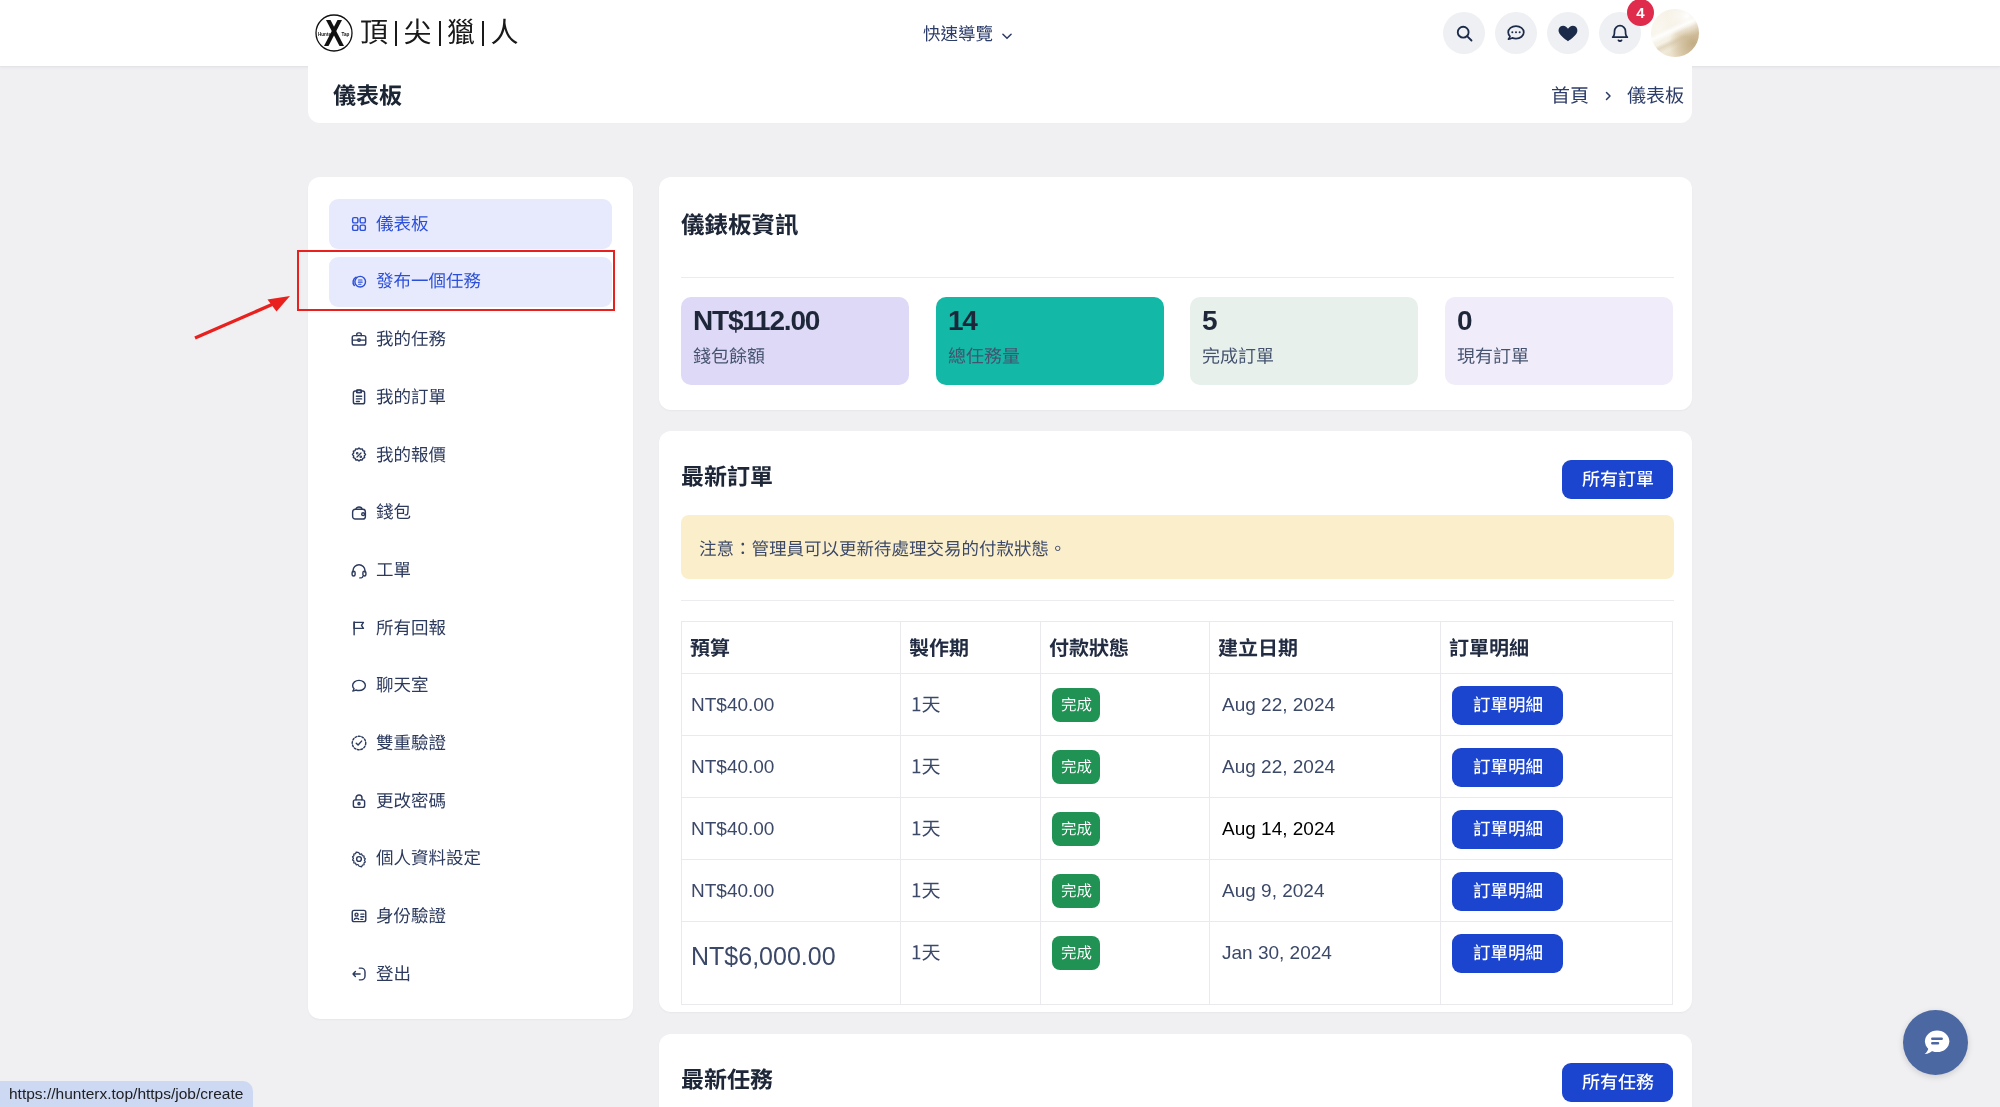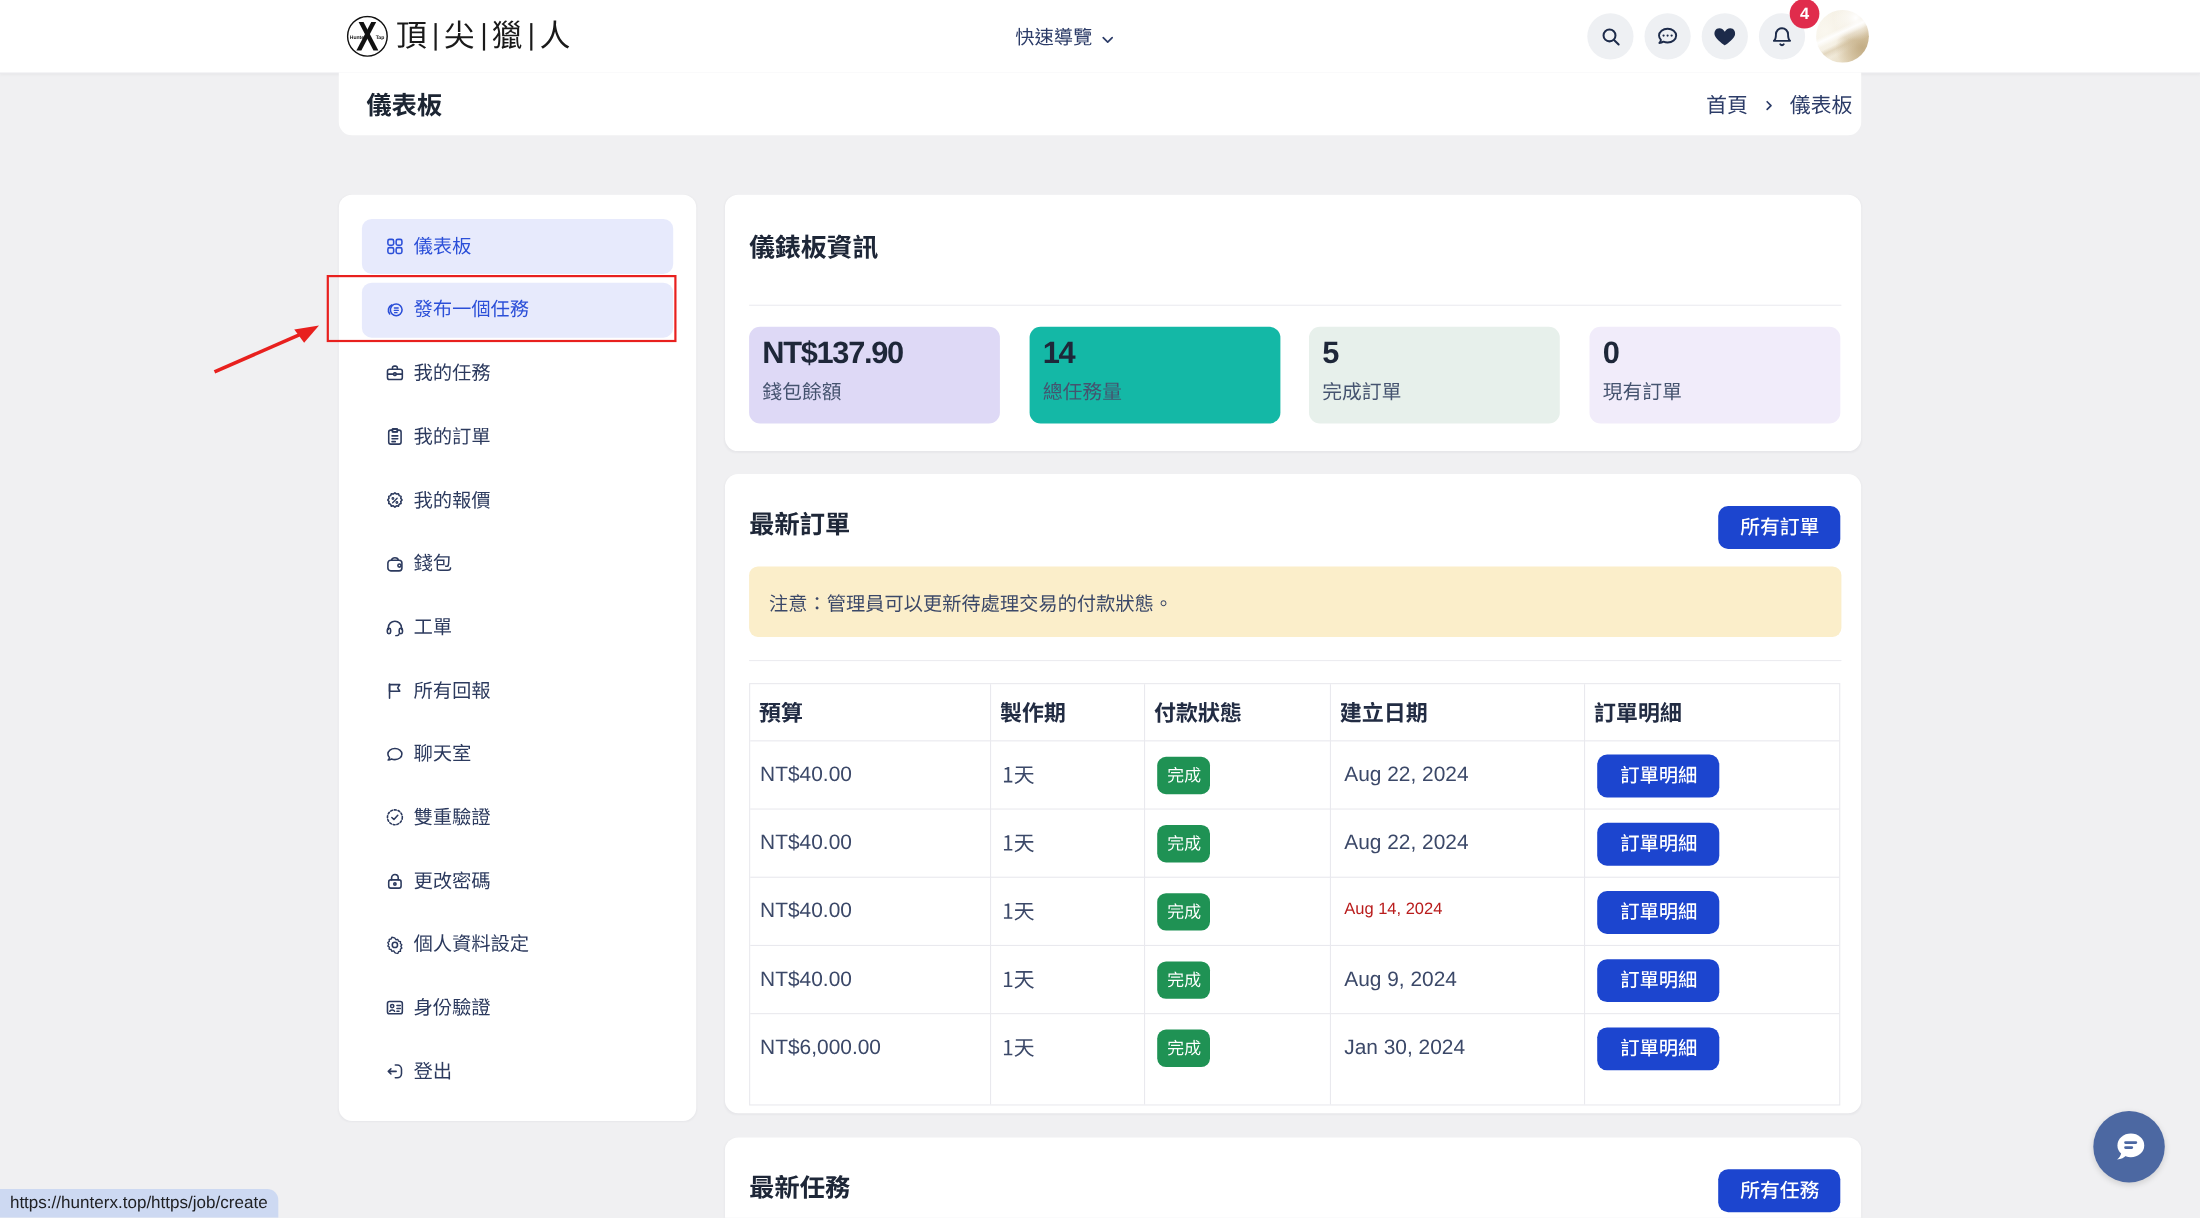--- a/index.html
+++ b/index.html
@@ -288,21 +288,21 @@
 <path d="M107 8 L84.5 11.5 L93.5 23.5 Z" fill="#e8201e"></path>
 </svg>
 <div class="card" style="left:659px;top:177px;width:1033px;height:233px"></div>
 <div class="abs" style="left:681px;top:213px">
     <svg width="117.5" height="24.9" viewBox="0 0 117.5 24.9">
       <path fill="#1e2738" transform="translate(0,20.2) scale(0.02350,-0.02350)" d="M738 852C727 824 708 785 689 756H562C548 784 522 823 497 851L402 818C416 800 431 777 443 756H317V678H563V640H350V565H563V525H289V442H964V525H679V565H902V640H679V678H935V756H806L855 820ZM766 380C804 354 850 314 872 286H763C759 328 756 374 756 421H652C653 374 656 329 661 286H529V343C565 349 599 356 629 364L570 433C501 413 383 398 283 391C293 371 303 340 306 321C344 323 384 326 425 330V286H280V205H425V153L273 140L281 53L425 68V13C425 2 421 -1 409 -2C398 -3 359 -3 325 -1C338 -25 350 -62 355 -87C414 -87 457 -86 489 -73C520 -59 529 -37 529 10V79L637 91L635 174L529 164V205H672C681 155 692 110 706 71C662 42 613 18 564 -1C583 -18 616 -58 629 -77C668 -59 708 -37 746 -12C779 -62 821 -91 873 -91C938 -91 967 -67 981 30C957 39 926 56 906 76C902 25 896 7 880 7C861 7 843 22 827 48C871 84 909 125 939 169L848 200C832 177 813 156 791 136C785 157 780 180 775 205H972V286H877L948 339C924 367 874 405 835 430ZM230 847C181 709 99 570 13 483C31 454 62 392 73 365C93 386 112 409 131 435V-89H243V610C279 676 311 746 336 814Z M1048 266C1064 210 1081 136 1085 89L1164 111C1158 159 1141 231 1122 286ZM1313 301C1306 250 1290 178 1276 131L1341 113L1274 98V320H1390V424H1274V496H1346V597H1156C1185 629 1213 664 1238 701C1286 660 1336 613 1366 579L1430 657V654H1628V606H1450V513H1628V460H1415V359H1575C1523 301 1452 253 1377 219L1396 280ZM1213 853C1169 765 1092 679 1017 624C1033 597 1058 536 1065 511L1101 542V496H1170V424H1047V320H1170V75L1034 48L1063 -68C1161 -42 1287 -8 1405 25L1393 124L1343 113C1353 138 1363 171 1373 205C1394 181 1424 142 1435 121C1465 137 1496 155 1525 176V92C1525 39 1491 1 1469 -17C1486 -33 1516 -71 1525 -92C1544 -76 1578 -61 1753 12C1748 38 1744 85 1745 117L1629 73V263C1649 283 1668 304 1686 327C1722 148 1784 6 1904 -73C1920 -44 1954 0 1979 20C1921 53 1876 106 1843 171C1881 200 1923 236 1962 269L1886 351C1865 324 1835 293 1805 264C1795 294 1787 326 1780 359H1957V460H1745V513H1914V606H1745V654H1933V751H1745V848H1628V751H1430V664C1398 698 1344 745 1291 785L1308 819Z M2446 791V506C2446 349 2436 132 2323 -17C2350 -30 2399 -68 2419 -89C2509 28 2543 196 2556 346C2583 265 2616 191 2657 127C2610 74 2556 32 2495 4C2520 -17 2551 -62 2567 -90C2627 -57 2682 -16 2729 33C2777 -19 2833 -62 2899 -94C2917 -63 2953 -16 2980 7C2912 35 2853 76 2804 127C2872 229 2919 358 2944 518L2870 541L2850 537H2562V680H2951V791ZM2638 428H2811C2792 353 2764 285 2728 225C2690 286 2660 354 2638 428ZM2177 850V643H2045V532H2166C2137 412 2081 275 2019 195C2038 166 2065 118 2076 84C2114 137 2148 212 2177 295V-89H2290V334C2315 288 2341 240 2355 207L2422 300C2404 328 2319 445 2290 478V532H2402V643H2290V850Z M3287 305H3722V263H3287ZM3287 195H3722V151H3287ZM3287 416H3722V373H3287ZM3062 800V712H3319V800ZM3579 31C3678 -6 3781 -55 3839 -88L3947 -24C3886 5 3789 46 3697 80H3843V487H3171V80H3318C3247 46 3139 14 3042 -4C3068 -24 3110 -68 3131 -92C3233 -63 3362 -13 3444 40L3355 80H3641ZM3040 646V554H3305C3322 533 3338 507 3346 489C3515 508 3598 547 3637 591C3700 536 3788 503 3900 489C3914 519 3942 563 3966 585C3830 592 3724 619 3670 671V681V702H3780C3769 681 3757 660 3746 644L3839 610C3870 650 3905 712 3931 768L3849 794L3831 789H3547L3563 832L3459 856C3436 787 3394 720 3341 677C3366 663 3410 634 3430 616C3455 639 3479 669 3501 702H3560V687C3560 650 3535 605 3343 584V646Z M4078 544V454H4370V544ZM4078 409V318H4373V409ZM4139 810C4159 772 4184 721 4197 684H4038V589H4406V684H4230L4291 720C4277 757 4249 812 4223 854ZM4079 270V-76H4171V-34H4373V270ZM4171 175H4278V62H4171ZM4419 798V684H4518V419H4406V307H4518V-89H4630V307H4727V419H4630V684H4752C4751 310 4752 -38 4848 -78C4909 -104 4961 -73 4976 74C4959 92 4930 139 4914 171C4910 106 4905 41 4900 42C4863 55 4862 468 4872 798Z"></path>
     </svg>
   </div>
 <div class="abs" style="left:681px;top:277px;width:993px;height:1px;background:#ececf0"></div>
 <div class="abs" style="left:681px;top:297px;width:228px;height:88px;background:#ded9f6;border-radius:10px">
-    <div style="position:absolute;left:12px;top:8px;font-size:28px;font-weight:bold;color:#1e2739;letter-spacing:-1.2px">NT$137.90</div>
+    <div style="position:absolute;left:12px;top:8px;font-size:28px;font-weight:bold;color:#1e2739;letter-spacing:-1.2px">NT$112.00</div>
     <div style="position:absolute;left:12px;top:50px">
       <svg width="72.0" height="19.1" viewBox="0 0 72.0 19.1">
         <path fill="#45536f" transform="translate(0,15.5) scale(0.01800,-0.01800)" d="M76 279C93 220 109 143 112 92L164 108C158 157 143 234 124 292ZM340 304C331 250 311 170 295 120L340 104C356 151 378 225 395 286ZM710 796C756 777 813 747 842 725L879 772C849 793 791 821 746 837ZM699 354C750 337 815 309 849 288L885 336C850 356 784 382 734 397ZM234 846C188 748 108 655 31 596C41 578 58 537 62 521C78 534 95 549 111 566V521H208V411H57V346H208V55L46 22L62 -46C156 -24 286 6 408 36L404 96L268 67V346H405V411H268V521H373V585H130C168 626 205 673 237 723C297 679 360 627 398 586L433 647C393 686 332 736 270 777L292 820ZM826 641C800 609 765 581 725 557C709 581 694 609 682 641L951 663L945 724L662 701C651 743 644 790 641 839H574C577 788 585 741 596 696L458 685L463 623L614 635C629 594 646 557 667 525C596 492 514 466 433 447C447 434 469 406 477 392C553 413 632 441 702 477C750 423 806 392 866 392C925 392 948 419 959 518C942 523 920 533 906 545C901 479 894 455 869 455C833 455 795 474 761 510C812 541 856 578 890 619ZM826 202C798 163 760 129 716 99C697 128 680 163 665 201L960 227L955 288L646 261C635 305 627 353 624 404H556C559 352 567 302 579 255L449 244L454 182L597 195C614 146 635 103 659 65C587 26 504 -4 421 -25C435 -39 457 -67 465 -81C544 -56 623 -24 695 16C747 -44 808 -80 871 -80C933 -80 957 -50 968 60C951 66 929 75 914 89C910 12 901 -17 875 -17C834 -17 791 7 752 51C807 88 855 131 890 180Z M1303 845C1244 708 1145 579 1035 498C1053 485 1084 457 1097 443C1158 493 1218 559 1271 634H1796C1788 355 1777 254 1758 230C1749 218 1740 216 1724 217C1707 216 1667 217 1623 220C1634 201 1642 171 1644 149C1690 146 1734 146 1760 149C1787 152 1807 160 1824 183C1852 219 1862 336 1873 670C1874 680 1874 705 1874 705H1317C1340 743 1360 783 1378 823ZM1269 463H1532V300H1269ZM1195 530V81C1195 -32 1242 -59 1400 -59C1435 -59 1741 -59 1780 -59C1916 -59 1945 -21 1961 111C1939 115 1907 127 1888 139C1878 34 1864 12 1778 12C1712 12 1447 12 1395 12C1288 12 1269 26 1269 81V233H1605V530Z M2515 244C2487 173 2447 92 2409 37C2424 28 2452 10 2464 0C2501 59 2546 148 2578 225ZM2790 225C2829 154 2878 57 2900 1L2961 31C2937 86 2887 180 2846 249ZM2436 364V297H2655V1C2655 -12 2651 -16 2639 -16C2626 -16 2586 -17 2543 -15C2552 -33 2563 -61 2566 -79C2627 -79 2667 -78 2691 -68C2717 -57 2725 -39 2725 0V297H2950V364H2725V483H2881V549H2500V483H2655V364ZM2687 846C2628 744 2518 650 2406 597C2422 583 2441 560 2451 543C2537 589 2620 655 2684 733C2756 650 2834 590 2921 537C2932 558 2952 582 2970 599C2879 645 2793 701 2722 783L2745 820ZM2319 344V257H2168V344ZM2319 400H2168V480H2319ZM2083 -79C2101 -65 2129 -51 2330 32C2344 1 2358 -28 2366 -50L2425 -20C2404 30 2358 116 2321 180L2265 156L2304 84L2168 31V199H2385V537H2099V44C2099 8 2073 -5 2057 -12C2067 -29 2079 -61 2083 -79ZM2240 848C2194 763 2112 684 2032 634C2044 617 2062 580 2067 565C2102 589 2136 617 2169 649V598H2339V652H2172C2199 679 2225 709 2248 739C2300 707 2359 666 2391 640L2426 699C2394 724 2335 761 2285 792L2304 825Z M3615 415H3850V322H3615ZM3615 265H3850V169H3615ZM3615 567H3850V475H3615ZM3654 92C3609 51 3526 1 3463 -29C3474 -45 3489 -69 3497 -85C3563 -53 3646 -2 3705 45ZM3756 48C3812 11 3884 -45 3919 -83L3963 -30C3925 7 3852 61 3796 96ZM3215 817 3245 744H3062V575H3119V682H3425V575H3485V744H3317C3305 773 3288 810 3274 840ZM3152 413 3227 367C3169 319 3102 282 3033 257C3046 244 3065 213 3072 195C3089 202 3106 210 3123 218V-76H3188V-44H3368V-75H3436V227L3442 223L3487 278C3449 305 3391 341 3332 378C3375 428 3412 487 3438 554L3400 582L3388 579H3242C3251 598 3259 618 3266 637L3205 648C3182 579 3133 502 3055 446C3068 436 3086 412 3095 396C3142 432 3179 475 3208 520H3354C3333 480 3307 444 3276 412L3195 459ZM3188 17V168H3368V17ZM3144 229C3193 256 3241 290 3285 330C3342 293 3397 257 3434 229ZM3547 629V108H3922V629H3741L3768 727H3954V792H3516V727H3697C3692 695 3685 659 3678 629Z"></path>
       </svg>
     </div>
   </div>
 <div class="abs" style="left:936px;top:297px;width:228px;height:88px;background:#14b8a6;border-radius:10px">
     <div style="position:absolute;left:12px;top:8px;font-size:28px;font-weight:bold;color:#1e2739;letter-spacing:-1.2px">14</div>
     <div style="position:absolute;left:12px;top:50px">
       <svg width="72.0" height="19.1" viewBox="0 0 72.0 19.1">
@@ -418,21 +418,21 @@
     <div style="position:absolute;left:229px;top:197px">
       <svg width="29.5" height="20.1" viewBox="0 0 29.5 20.1">
         <path fill="#3b4868" transform="translate(0,16.3) scale(0.01900,-0.01900)" d="M88 0H490V76H343V733H273C233 710 186 693 121 681V623H252V76H88Z M621 455V379H989C953 238 855 90 597 -15C613 -30 636 -60 646 -78C901 27 1010 175 1056 323C1137 127 1270 -11 1470 -77C1481 -56 1504 -26 1521 -10C1318 49 1180 189 1110 379H1492V455H1083C1087 494 1088 532 1088 568V687H1449V763H657V687H1009V568C1009 532 1008 494 1003 455Z"></path>
       </svg>
     </div>
     <div class="row" style="position:absolute;left:370px;top:190px;width:48px;height:34px;background:#1f9254;border-radius:8px;justify-content:center">
       <svg width="31.0" height="16.4" viewBox="0 0 31.0 16.4">
         <path fill="#fff" transform="translate(0,13.3) scale(0.01550,-0.01550)" d="M227 546V477H771V546ZM56 360V290H325C313 112 272 25 44 -19C58 -34 78 -62 84 -81C334 -28 387 81 402 290H578V39C578 -41 601 -64 694 -64C713 -64 827 -64 847 -64C927 -64 948 -29 957 108C937 114 905 126 888 138C885 23 879 5 841 5C815 5 721 5 701 5C660 5 653 10 653 39V290H943V360ZM421 827C439 796 458 758 471 725H82V503H157V653H838V503H916V725H560C546 762 520 812 496 849Z M1544 839C1544 782 1546 725 1549 670H1128V389C1128 259 1119 86 1036 -37C1054 -46 1086 -72 1099 -87C1191 45 1206 247 1206 388V395H1389C1385 223 1380 159 1367 144C1359 135 1350 133 1335 133C1318 133 1275 133 1229 138C1241 119 1249 89 1250 68C1299 65 1345 65 1371 67C1398 70 1415 77 1431 96C1452 123 1457 208 1462 433C1462 443 1463 465 1463 465H1206V597H1554C1566 435 1590 287 1628 172C1562 96 1485 34 1396 -13C1412 -28 1439 -59 1451 -75C1528 -29 1597 26 1658 92C1704 -11 1764 -73 1841 -73C1918 -73 1946 -23 1959 148C1939 155 1911 172 1894 189C1888 56 1876 4 1847 4C1796 4 1751 61 1714 159C1788 255 1847 369 1890 500L1815 519C1783 418 1740 327 1686 247C1660 344 1641 463 1630 597H1951V670H1626C1623 725 1622 781 1622 839ZM1671 790C1735 757 1812 706 1850 670L1897 722C1858 756 1779 805 1716 836Z"></path>
       </svg>
     </div>
-    <div style="position:absolute;left:540px;top:196px;font-size:15px;color:#b91c1c">Aug 14, 2024</div>
+    <div style="position:absolute;left:540px;top:196px;font-size:19px;color:#000000">Aug 14, 2024</div>
     <div class="row" style="position:absolute;left:770px;top:187.5px;width:111px;height:39px;background:#1c45cf;border-radius:9px;justify-content:center">
       <svg width="70.0" height="18.6" viewBox="0 0 70.0 18.6">
         <path fill="#fff" transform="translate(0,15.0) scale(0.01750,-0.01750)" d="M87 541V467H402V541ZM87 407V334H401V407ZM154 812C180 770 211 713 227 676H43V600H431V676H229L303 717C287 754 256 807 227 849ZM88 272V-71H169V-26H398V272ZM169 195H315V52H169ZM451 764V671H725V48C725 29 718 23 697 22C675 22 598 21 526 25C541 -1 559 -46 564 -73C661 -73 727 -72 767 -56C808 -41 821 -11 821 47V671H965V764Z M1208 745H1377V667H1208ZM1123 805V607H1466V805ZM1622 745H1794V667H1622ZM1538 805V607H1884V805ZM1246 346H1448V274H1246ZM1545 346H1759V274H1545ZM1246 487H1448V416H1246ZM1545 487H1759V416H1545ZM1056 133V51H1448V-84H1545V51H1947V133H1545V199H1856V562H1154V199H1448V133Z M2325 445V268H2163V445ZM2325 530H2163V699H2325ZM2075 786V91H2163V181H2413V786ZM2840 715V562H2588V715ZM2496 802V444C2496 289 2479 100 2310 -27C2330 -40 2366 -72 2380 -91C2494 -6 2547 114 2570 234H2840V32C2840 15 2834 9 2816 8C2798 8 2736 7 2676 9C2690 -15 2706 -57 2710 -83C2795 -83 2851 -80 2887 -65C2922 -50 2934 -22 2934 31V802ZM2840 476V320H2583C2587 363 2588 404 2588 443V476Z M3181 184C3193 116 3203 28 3205 -30L3276 -13C3272 45 3261 131 3248 199ZM3071 193C3063 112 3050 23 3027 -37C3045 -42 3081 -54 3097 -63C3118 -1 3136 94 3145 181ZM3292 205C3313 144 3338 64 3348 11L3415 35C3404 86 3379 165 3355 226ZM3065 231C3085 242 3118 250 3336 284L3344 249L3414 276C3404 326 3375 405 3344 466L3279 443C3292 415 3305 382 3316 351L3167 331C3247 425 3325 541 3386 655L3313 699C3291 652 3265 605 3239 560L3147 553C3200 627 3251 721 3291 810L3211 843C3173 735 3106 622 3085 593C3065 563 3048 543 3030 538C3040 516 3053 477 3057 460L3058 462C3072 469 3095 474 3191 485C3157 434 3128 395 3113 378C3082 341 3060 316 3038 310C3047 288 3061 248 3065 231ZM3645 82H3537V342H3645ZM3732 82V342H3849V82ZM3450 794V-67H3537V-6H3849V-59H3939V794ZM3645 430H3537V699H3645ZM3732 430V699H3849V430Z"></path>
       </svg>
     </div>
     <div style="position:absolute;left:9px;top:258px;font-size:19px;color:#3b4868">NT$40.00</div>
     <div style="position:absolute;left:229px;top:259px">
       <svg width="29.5" height="20.1" viewBox="0 0 29.5 20.1">
         <path fill="#3b4868" transform="translate(0,16.3) scale(0.01900,-0.01900)" d="M88 0H490V76H343V733H273C233 710 186 693 121 681V623H252V76H88Z M621 455V379H989C953 238 855 90 597 -15C613 -30 636 -60 646 -78C901 27 1010 175 1056 323C1137 127 1270 -11 1470 -77C1481 -56 1504 -26 1521 -10C1318 49 1180 189 1110 379H1492V455H1083C1087 494 1088 532 1088 568V687H1449V763H657V687H1009V568C1009 532 1008 494 1003 455Z"></path>
       </svg>
@@ -441,21 +441,21 @@
       <svg width="31.0" height="16.4" viewBox="0 0 31.0 16.4">
         <path fill="#fff" transform="translate(0,13.3) scale(0.01550,-0.01550)" d="M227 546V477H771V546ZM56 360V290H325C313 112 272 25 44 -19C58 -34 78 -62 84 -81C334 -28 387 81 402 290H578V39C578 -41 601 -64 694 -64C713 -64 827 -64 847 -64C927 -64 948 -29 957 108C937 114 905 126 888 138C885 23 879 5 841 5C815 5 721 5 701 5C660 5 653 10 653 39V290H943V360ZM421 827C439 796 458 758 471 725H82V503H157V653H838V503H916V725H560C546 762 520 812 496 849Z M1544 839C1544 782 1546 725 1549 670H1128V389C1128 259 1119 86 1036 -37C1054 -46 1086 -72 1099 -87C1191 45 1206 247 1206 388V395H1389C1385 223 1380 159 1367 144C1359 135 1350 133 1335 133C1318 133 1275 133 1229 138C1241 119 1249 89 1250 68C1299 65 1345 65 1371 67C1398 70 1415 77 1431 96C1452 123 1457 208 1462 433C1462 443 1463 465 1463 465H1206V597H1554C1566 435 1590 287 1628 172C1562 96 1485 34 1396 -13C1412 -28 1439 -59 1451 -75C1528 -29 1597 26 1658 92C1704 -11 1764 -73 1841 -73C1918 -73 1946 -23 1959 148C1939 155 1911 172 1894 189C1888 56 1876 4 1847 4C1796 4 1751 61 1714 159C1788 255 1847 369 1890 500L1815 519C1783 418 1740 327 1686 247C1660 344 1641 463 1630 597H1951V670H1626C1623 725 1622 781 1622 839ZM1671 790C1735 757 1812 706 1850 670L1897 722C1858 756 1779 805 1716 836Z"></path>
       </svg>
     </div>
     <div style="position:absolute;left:540px;top:258px;font-size:19px;color:#3b4868">Aug 9, 2024</div>
     <div class="row" style="position:absolute;left:770px;top:249.5px;width:111px;height:39px;background:#1c45cf;border-radius:9px;justify-content:center">
       <svg width="70.0" height="18.6" viewBox="0 0 70.0 18.6">
         <path fill="#fff" transform="translate(0,15.0) scale(0.01750,-0.01750)" d="M87 541V467H402V541ZM87 407V334H401V407ZM154 812C180 770 211 713 227 676H43V600H431V676H229L303 717C287 754 256 807 227 849ZM88 272V-71H169V-26H398V272ZM169 195H315V52H169ZM451 764V671H725V48C725 29 718 23 697 22C675 22 598 21 526 25C541 -1 559 -46 564 -73C661 -73 727 -72 767 -56C808 -41 821 -11 821 47V671H965V764Z M1208 745H1377V667H1208ZM1123 805V607H1466V805ZM1622 745H1794V667H1622ZM1538 805V607H1884V805ZM1246 346H1448V274H1246ZM1545 346H1759V274H1545ZM1246 487H1448V416H1246ZM1545 487H1759V416H1545ZM1056 133V51H1448V-84H1545V51H1947V133H1545V199H1856V562H1154V199H1448V133Z M2325 445V268H2163V445ZM2325 530H2163V699H2325ZM2075 786V91H2163V181H2413V786ZM2840 715V562H2588V715ZM2496 802V444C2496 289 2479 100 2310 -27C2330 -40 2366 -72 2380 -91C2494 -6 2547 114 2570 234H2840V32C2840 15 2834 9 2816 8C2798 8 2736 7 2676 9C2690 -15 2706 -57 2710 -83C2795 -83 2851 -80 2887 -65C2922 -50 2934 -22 2934 31V802ZM2840 476V320H2583C2587 363 2588 404 2588 443V476Z M3181 184C3193 116 3203 28 3205 -30L3276 -13C3272 45 3261 131 3248 199ZM3071 193C3063 112 3050 23 3027 -37C3045 -42 3081 -54 3097 -63C3118 -1 3136 94 3145 181ZM3292 205C3313 144 3338 64 3348 11L3415 35C3404 86 3379 165 3355 226ZM3065 231C3085 242 3118 250 3336 284L3344 249L3414 276C3404 326 3375 405 3344 466L3279 443C3292 415 3305 382 3316 351L3167 331C3247 425 3325 541 3386 655L3313 699C3291 652 3265 605 3239 560L3147 553C3200 627 3251 721 3291 810L3211 843C3173 735 3106 622 3085 593C3065 563 3048 543 3030 538C3040 516 3053 477 3057 460L3058 462C3072 469 3095 474 3191 485C3157 434 3128 395 3113 378C3082 341 3060 316 3038 310C3047 288 3061 248 3065 231ZM3645 82H3537V342H3645ZM3732 82V342H3849V82ZM3450 794V-67H3537V-6H3849V-59H3939V794ZM3645 430H3537V699H3645ZM3732 430V699H3849V430Z"></path>
       </svg>
     </div>
-    <div style="position:absolute;left:9px;top:320px;font-size:19px;color:#3b4868">NT$6,000.00</div>
+    <div style="position:absolute;left:9px;top:320px;font-size:25px;color:#3b4868">NT$6,000.00</div>
     <div style="position:absolute;left:229px;top:321px">
       <svg width="29.5" height="20.1" viewBox="0 0 29.5 20.1">
         <path fill="#3b4868" transform="translate(0,16.3) scale(0.01900,-0.01900)" d="M88 0H490V76H343V733H273C233 710 186 693 121 681V623H252V76H88Z M621 455V379H989C953 238 855 90 597 -15C613 -30 636 -60 646 -78C901 27 1010 175 1056 323C1137 127 1270 -11 1470 -77C1481 -56 1504 -26 1521 -10C1318 49 1180 189 1110 379H1492V455H1083C1087 494 1088 532 1088 568V687H1449V763H657V687H1009V568C1009 532 1008 494 1003 455Z"></path>
       </svg>
     </div>
     <div class="row" style="position:absolute;left:370px;top:314px;width:48px;height:34px;background:#1f9254;border-radius:8px;justify-content:center">
       <svg width="31.0" height="16.4" viewBox="0 0 31.0 16.4">
         <path fill="#fff" transform="translate(0,13.3) scale(0.01550,-0.01550)" d="M227 546V477H771V546ZM56 360V290H325C313 112 272 25 44 -19C58 -34 78 -62 84 -81C334 -28 387 81 402 290H578V39C578 -41 601 -64 694 -64C713 -64 827 -64 847 -64C927 -64 948 -29 957 108C937 114 905 126 888 138C885 23 879 5 841 5C815 5 721 5 701 5C660 5 653 10 653 39V290H943V360ZM421 827C439 796 458 758 471 725H82V503H157V653H838V503H916V725H560C546 762 520 812 496 849Z M1544 839C1544 782 1546 725 1549 670H1128V389C1128 259 1119 86 1036 -37C1054 -46 1086 -72 1099 -87C1191 45 1206 247 1206 388V395H1389C1385 223 1380 159 1367 144C1359 135 1350 133 1335 133C1318 133 1275 133 1229 138C1241 119 1249 89 1250 68C1299 65 1345 65 1371 67C1398 70 1415 77 1431 96C1452 123 1457 208 1462 433C1462 443 1463 465 1463 465H1206V597H1554C1566 435 1590 287 1628 172C1562 96 1485 34 1396 -13C1412 -28 1439 -59 1451 -75C1528 -29 1597 26 1658 92C1704 -11 1764 -73 1841 -73C1918 -73 1946 -23 1959 148C1939 155 1911 172 1894 189C1888 56 1876 4 1847 4C1796 4 1751 61 1714 159C1788 255 1847 369 1890 500L1815 519C1783 418 1740 327 1686 247C1660 344 1641 463 1630 597H1951V670H1626C1623 725 1622 781 1622 839ZM1671 790C1735 757 1812 706 1850 670L1897 722C1858 756 1779 805 1716 836Z"></path>
       </svg>
     </div>

